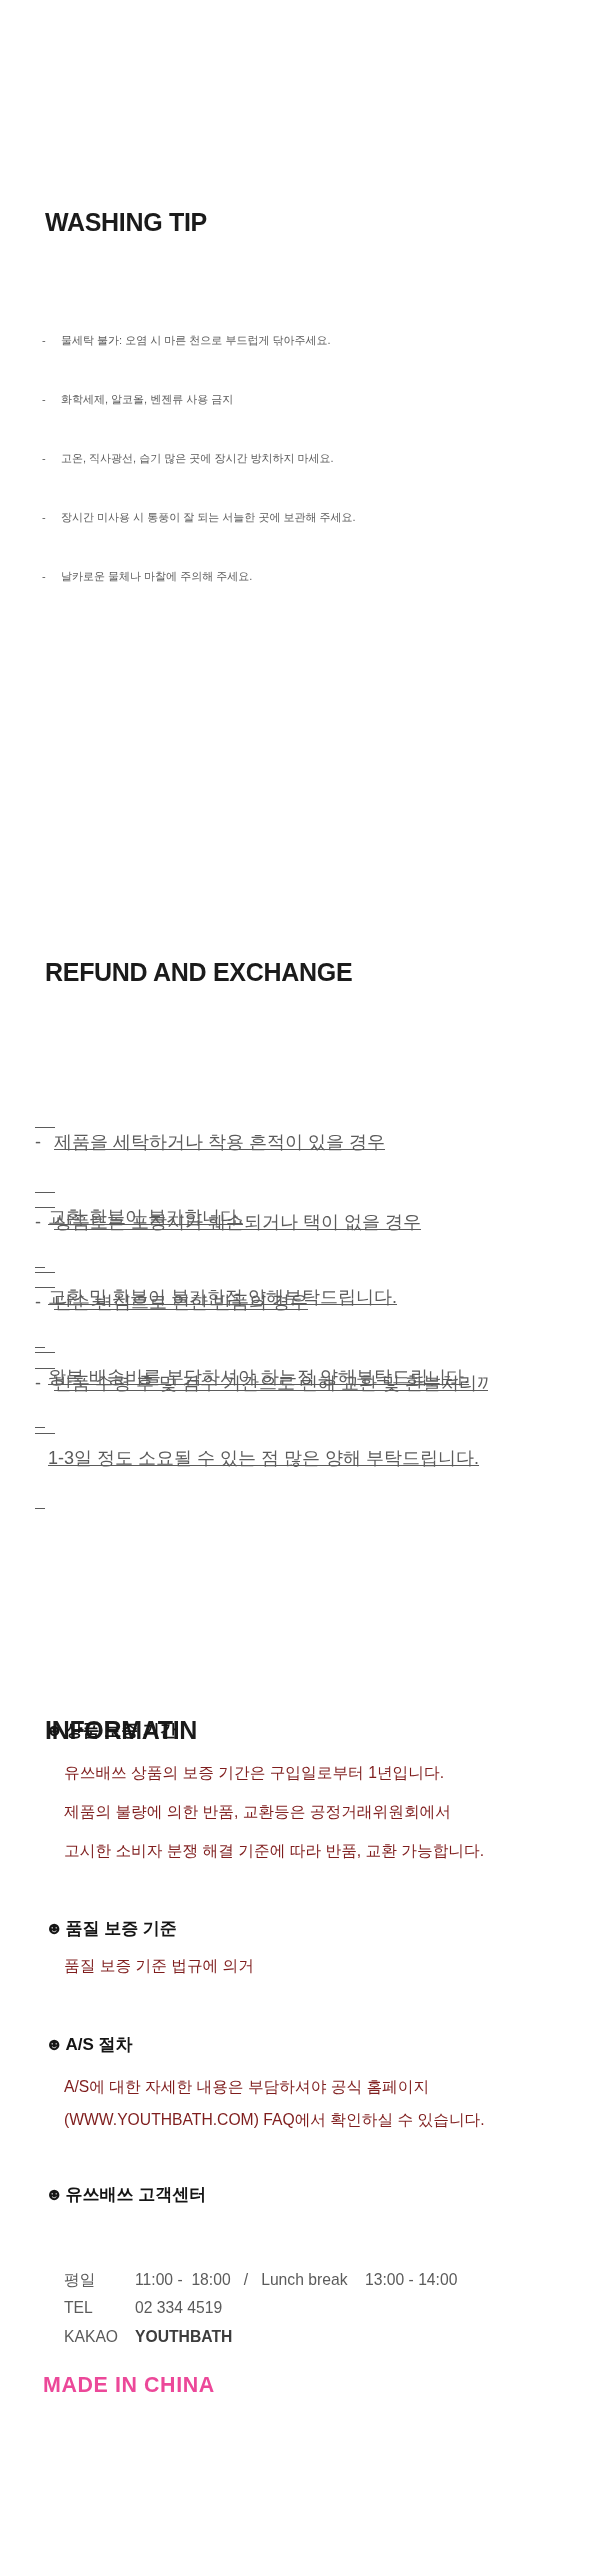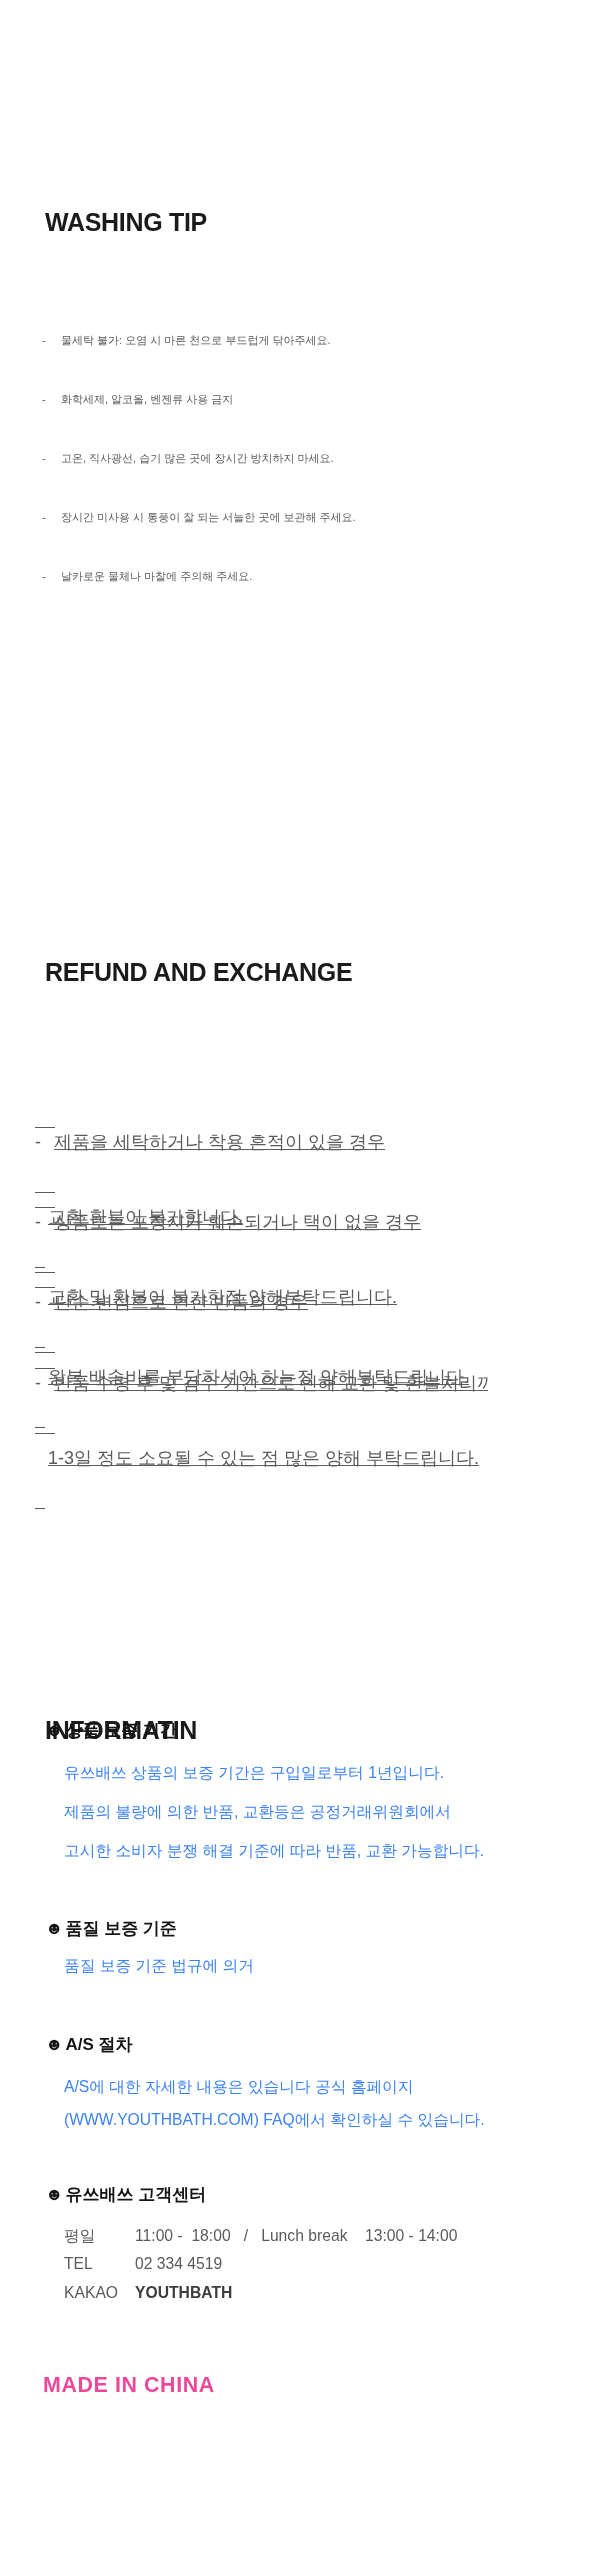--- a/index.html
+++ b/index.html
@@ -62,34 +62,35 @@
   .smiley {
     font-size: 17.6px;
     margin-right: 1.9px;
     color: #151515;
   }
   .info-line {
     position: absolute;
     left: 64px;
     font-size: 15.7px;
     line-height: 21.4px;
-    color: #3b82f6;
+    color: #7f1d1d;
     white-space: pre;
   }
   .cc-row {
     position: absolute;
     left: 64px;
     font-size: 15.7px;
     line-height: 21.4px;
     color: #5b5b5b;
     white-space: pre;
   }
   .cc-label {
     display: inline-block;
     width: 71px;
+    margin-top: 44px;
   }
   .cc-value.bold {
     font-weight: bold;
     color: #3d3d3d;
     margin-top: 29px;
   }
   .footer-heading {
     position: absolute;
     left: 43px;
     margin: 0;
@@ -136,21 +137,21 @@
 
   <div class="sub-heading" style="top:1719px"><span class="smiley">☻</span><span>상품 보증 기간</span></div>
   <div class="info-line" style="top:1762px">유쓰배쓰 상품의 보증 기간은 구입일로부터 1년입니다.</div>
   <div class="info-line" style="top:1801px">제품의 불량에 의한 반품, 교환등은 공정거래위원회에서</div>
   <div class="info-line" style="top:1840px">고시한 소비자 분쟁 해결 기준에 따라 반품, 교환 가능합니다.</div>
 
   <div class="sub-heading" style="top:1917px"><span class="smiley">☻</span><span>품질 보증 기준</span></div>
   <div class="info-line" style="top:1955px">품질 보증 기준 법규에 의거</div>
 
   <div class="sub-heading" style="top:2033px"><span class="smiley">☻</span><span>A/S 절차</span></div>
-  <div class="info-line" style="top:2076px">A/S에 대한 자세한 내용은 있습니다 공식 홈페이지</div>
+  <div class="info-line" style="top:2076px">A/S에 대한 자세한 내용은 부담하셔야 공식 홈페이지</div>
   <div class="info-line" style="top:2109px">(WWW.YOUTHBATH.COM) FAQ에서 확인하실 수 있습니다.</div>
 
   <div class="sub-heading" style="top:2183px"><span class="smiley">☻</span><span>유쓰배쓰 고객센터</span></div>
   <div class="cc-row" style="top:2225px"><span class="cc-label">평일</span><span class="cc-value">11:00 -  18:00   /   Lunch break    13:00 - 14:00</span></div>
   <div class="cc-row" style="top:2253px"><span class="cc-label">TEL</span><span class="cc-value">02 334 4519</span></div>
   <div class="cc-row" style="top:2282px"><span class="cc-label">KAKAO</span><span class="cc-value bold">YOUTHBATH</span></div>
 
   <h2 class="footer-heading" style="top:2373px">MADE IN CHINA</h2>
 
 </div>

